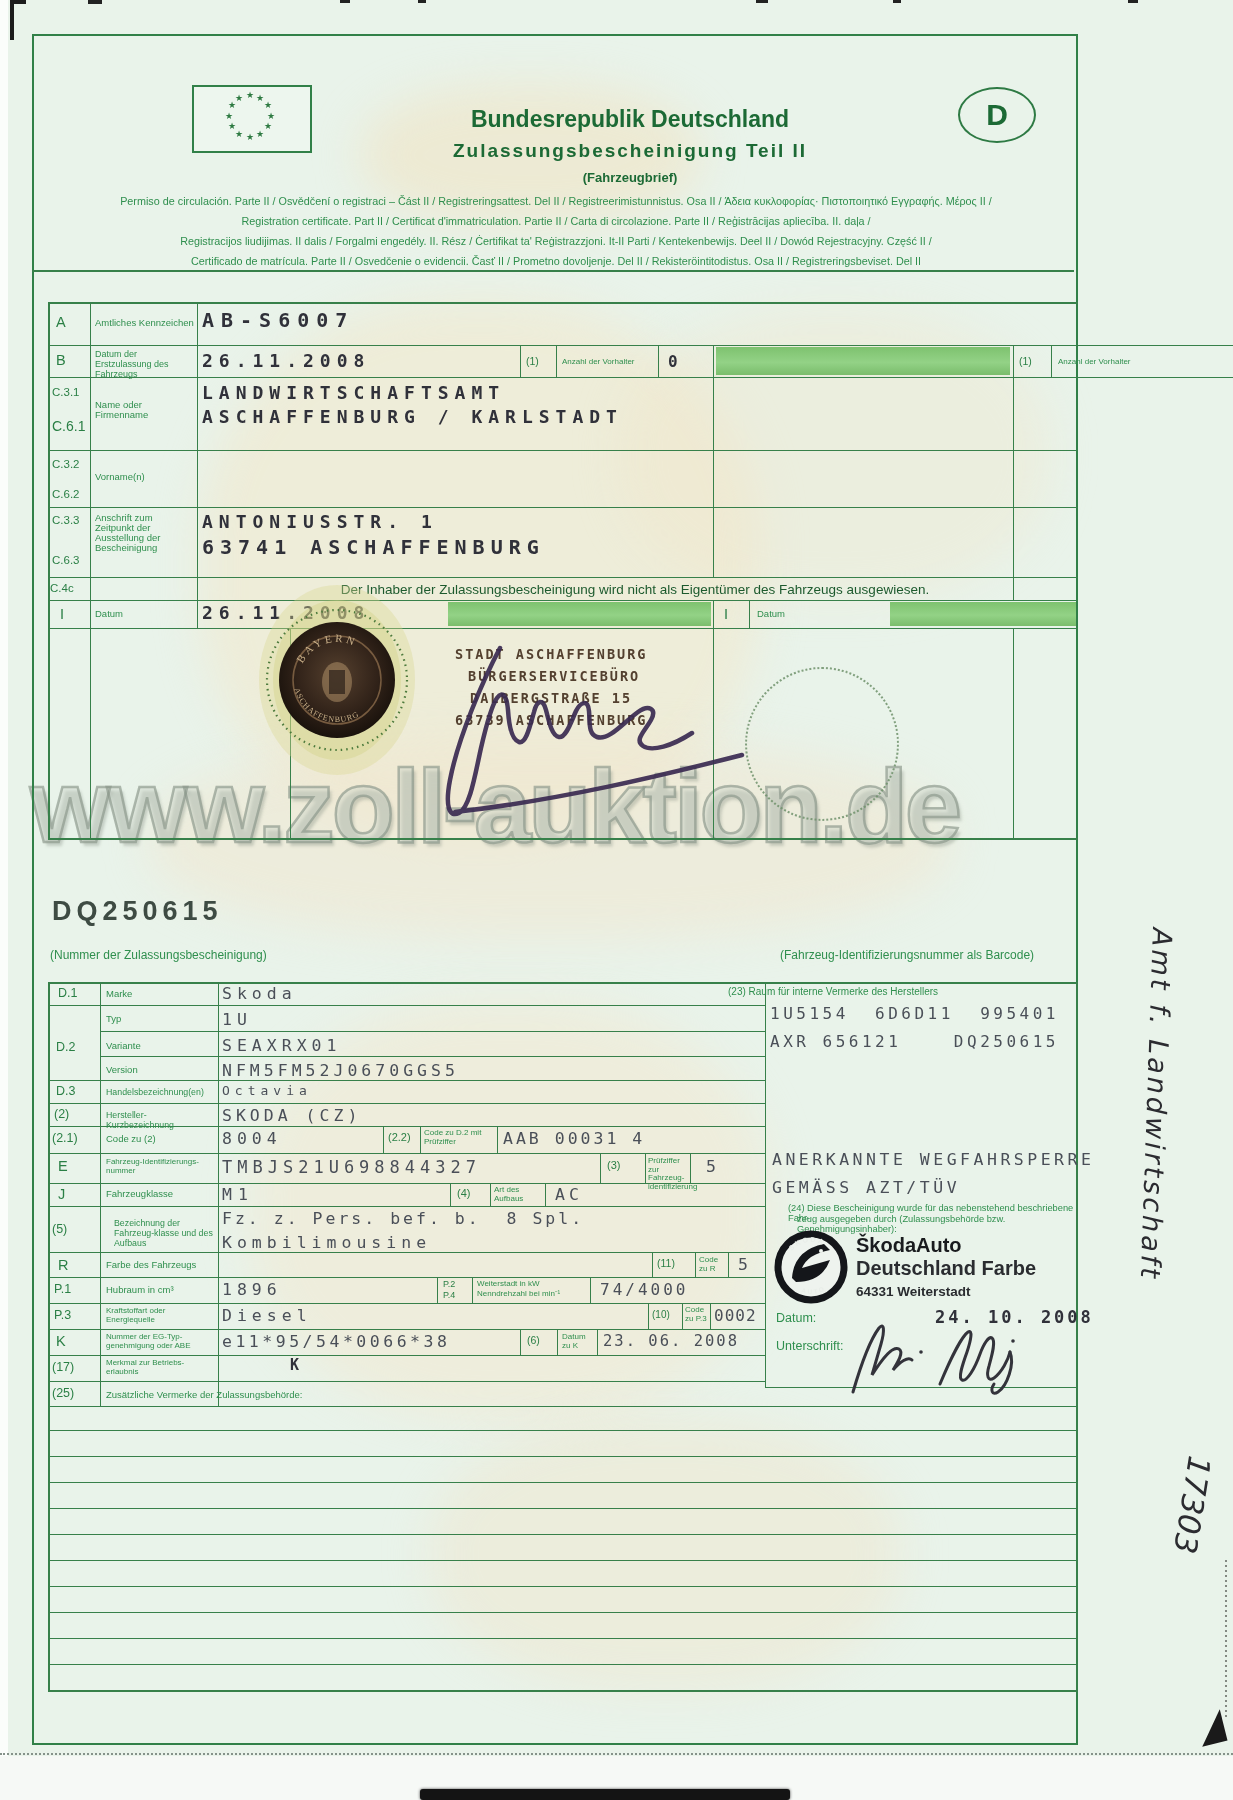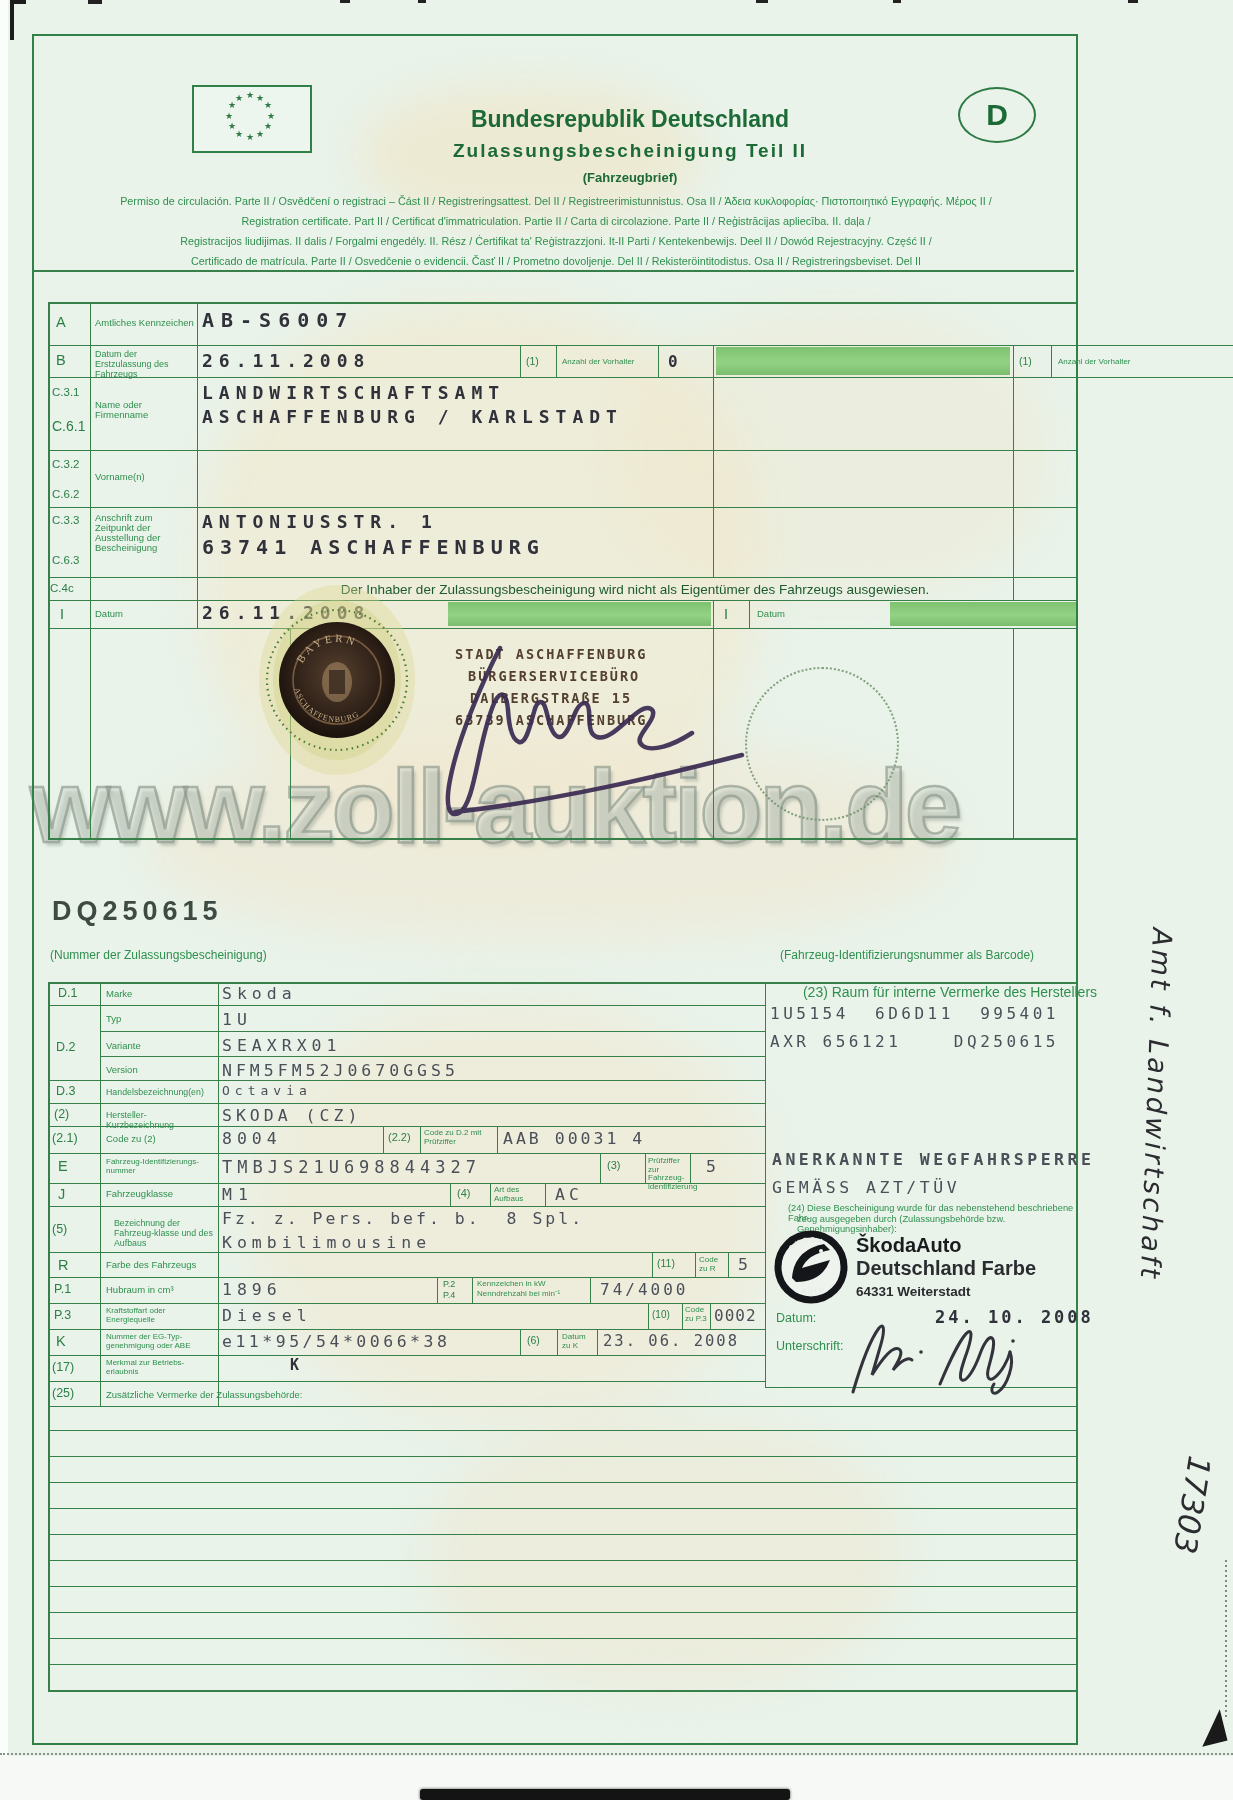--- a/index.html
+++ b/index.html
@@ -283,45 +283,45 @@
   <span class="gcode big" style="left:58px;top:1257px;">R</span>
   <span class="glab" style="left:106px;top:1260px;">Farbe des Fahrzeugs</span>
   <span class="gcode" style="left:657px;top:1257px;font-size:10.5px;">(11)</span>
   <span class="glab t8" style="left:699px;top:1256px;width:28px;">Code zu R</span>
   <span class="tw" style="left:738px;top:1255px;font-size:16.5px;">5</span>
   <span class="gcode" style="left:54px;top:1282px;">P.1</span>
   <span class="glab" style="left:106px;top:1285px;">Hubraum in cm³</span>
   <span class="tw" style="left:222px;top:1280px;font-size:16.5px;letter-spacing:5px;">1896</span>
   <span class="gcode" style="left:443px;top:1279px;font-size:9px;">P.2</span>
   <span class="gcode" style="left:443px;top:1290px;font-size:9px;">P.4</span>
-  <span class="glab t8" style="left:477px;top:1280px;width:110px;">Kennzeichen in kW</span>
+  <span class="glab t8" style="left:477px;top:1280px;width:110px;">Weiterstadt in kW</span>
   <span class="glab t8" style="left:477px;top:1290px;width:110px;">Nenndrehzahl bei min⁻¹</span>
   <span class="tw" style="left:600px;top:1280px;font-size:16px;letter-spacing:3px;">74/4000</span>
   <span class="gcode" style="left:54px;top:1308px;">P.3</span>
   <span class="glab t8" style="left:106px;top:1307px;width:80px;">Kraftstoffart oder Energiequelle</span>
   <span class="tw" style="left:222px;top:1306px;font-size:16.5px;letter-spacing:5px;">Diesel</span>
   <span class="gcode" style="left:652px;top:1309px;font-size:10px;">(10)</span>
   <span class="glab t8" style="left:685px;top:1306px;width:26px;">Code zu P.3</span>
   <span class="tw" style="left:714px;top:1306px;font-size:16px;letter-spacing:1px;">0002</span>
   <span class="gcode big" style="left:56px;top:1333px;">K</span>
   <span class="glab t8" style="left:106px;top:1333px;width:100px;">Nummer der EG-Typ-genehmigung oder ABE</span>
   <span class="tw" style="left:222px;top:1332px;font-size:16.5px;letter-spacing:3.5px;">e11*95/54*0066*38</span>
   <span class="gcode" style="left:527px;top:1334px;font-size:10.5px;">(6)</span>
   <span class="glab t8" style="left:562px;top:1333px;width:32px;">Datum zu K</span>
   <span class="tw" style="left:603px;top:1332px;font-size:15.5px;letter-spacing:2px;">23. 06. 2008</span>
   <span class="gcode" style="left:52px;top:1360px;">(17)</span>
   <span class="glab t8" style="left:106px;top:1359px;width:80px;">Merkmal zur Betriebs-erlaubnis</span>
   <span class="tw twu" style="left:290px;top:1356px;font-size:15px;">K</span>
   <span class="gcode" style="left:52px;top:1386px;">(25)</span>
   <span class="glab" style="left:106px;top:1390px;width:400px;">Zusätzliche Vermerke der Zulassungsbehörde:</span>
 
-  <span class="glab" style="left:800px;top:986px;font-size:14px;line-height:12px;width:300px;text-align:center;">(23) Raum für interne Vermerke des Herstellers</span>
+  <span class="glab" style="left:728px;top:986px;font-size:10px;line-height:12px;width:300px;">(23) Raum für interne Vermerke des Herstellers</span>
   <span class="tw" style="left:770px;top:1004px;font-size:16px;letter-spacing:3.5px;">1U5154  6D6D11  995401</span>
   <span class="tw" style="left:770px;top:1032px;font-size:16px;letter-spacing:3.5px;">AXR 656121    DQ250615</span>
-  <span class="tw" style="left:772px;top:1150px;font-size:16.5px;letter-spacing:3.5px;font-weight:bold;">ANERKANNTE WEGFAHRSPERRE</span>
+  <span class="tw" style="left:772px;top:1150px;font-size:16.5px;letter-spacing:3.5px;">ANERKANNTE WEGFAHRSPERRE</span>
   <span class="tw" style="left:772px;top:1178px;font-size:16.5px;letter-spacing:3.5px;">GEMÄSS AZT/TÜV</span>
   <span class="glab" style="left:788px;top:1203px;width:300px;font-size:9.3px;">(24) Diese Bescheinigung wurde für das nebenstehend beschriebene Fahr-</span>
   <span class="glab" style="left:797px;top:1214px;width:300px;font-size:9.3px;">zeug ausgegeben durch (Zulassungsbehörde bzw. Genehmigungsinhaber):</span>
 
   <svg style="left:774px;top:1230px;" width="74" height="74" viewBox="0 0 74 74">
     <defs>
         <path id="lgT" d="M 12 37 A 25 25 0 0 1 62 37" fill="none"></path>
           <path id="lgB" d="M 10 37 A 27 27 0 0 0 64 37" fill="none"></path>
       </defs>
     <circle cx="37" cy="37" r="33" fill="#eef3ee" stroke="#14161a" stroke-width="7"></circle>

